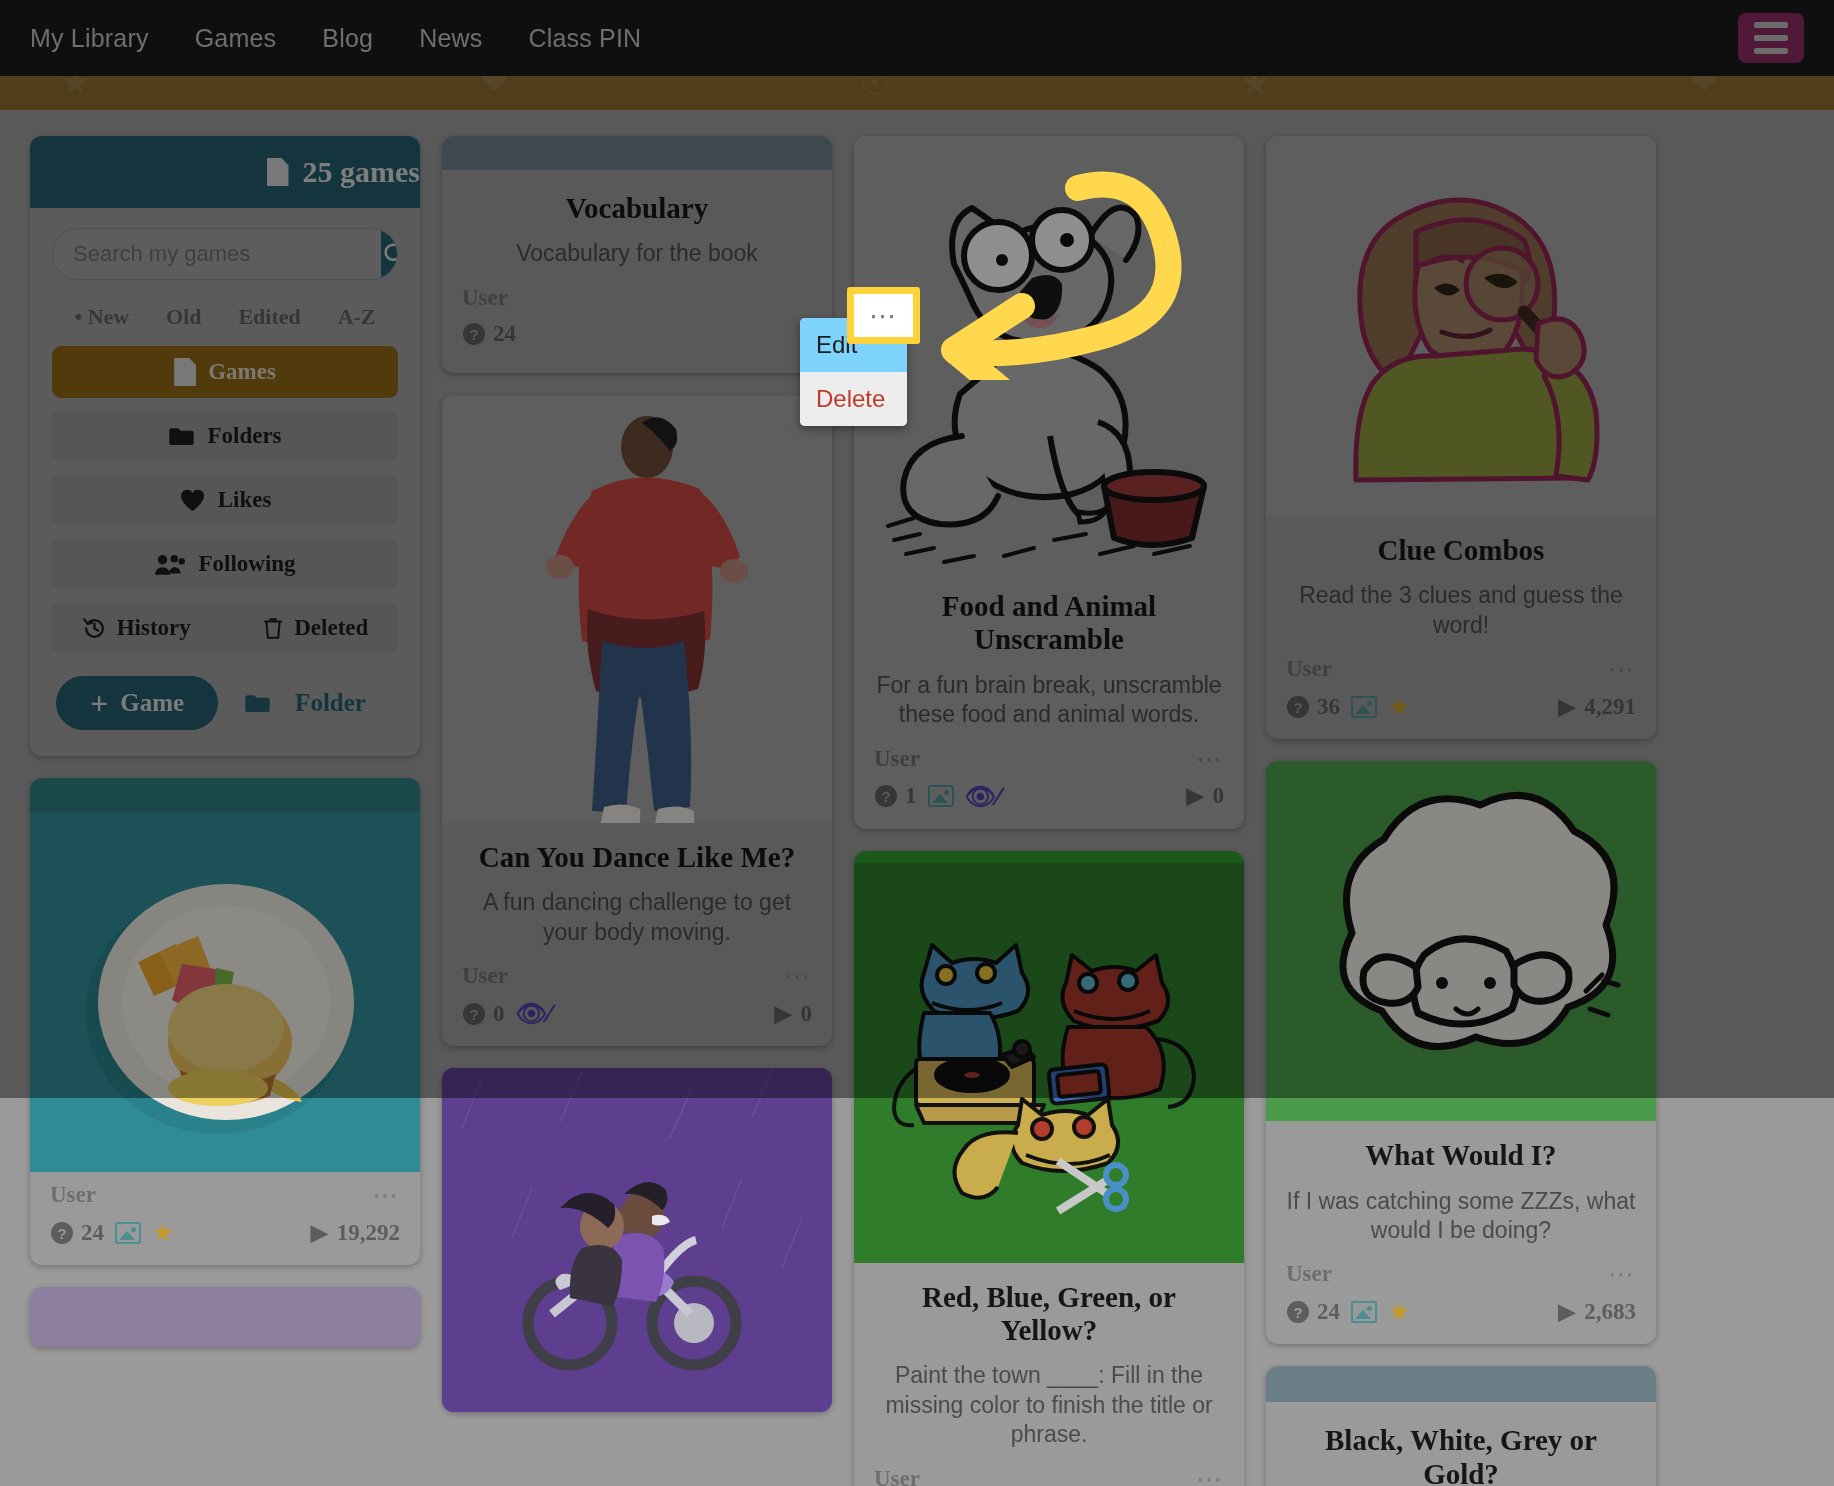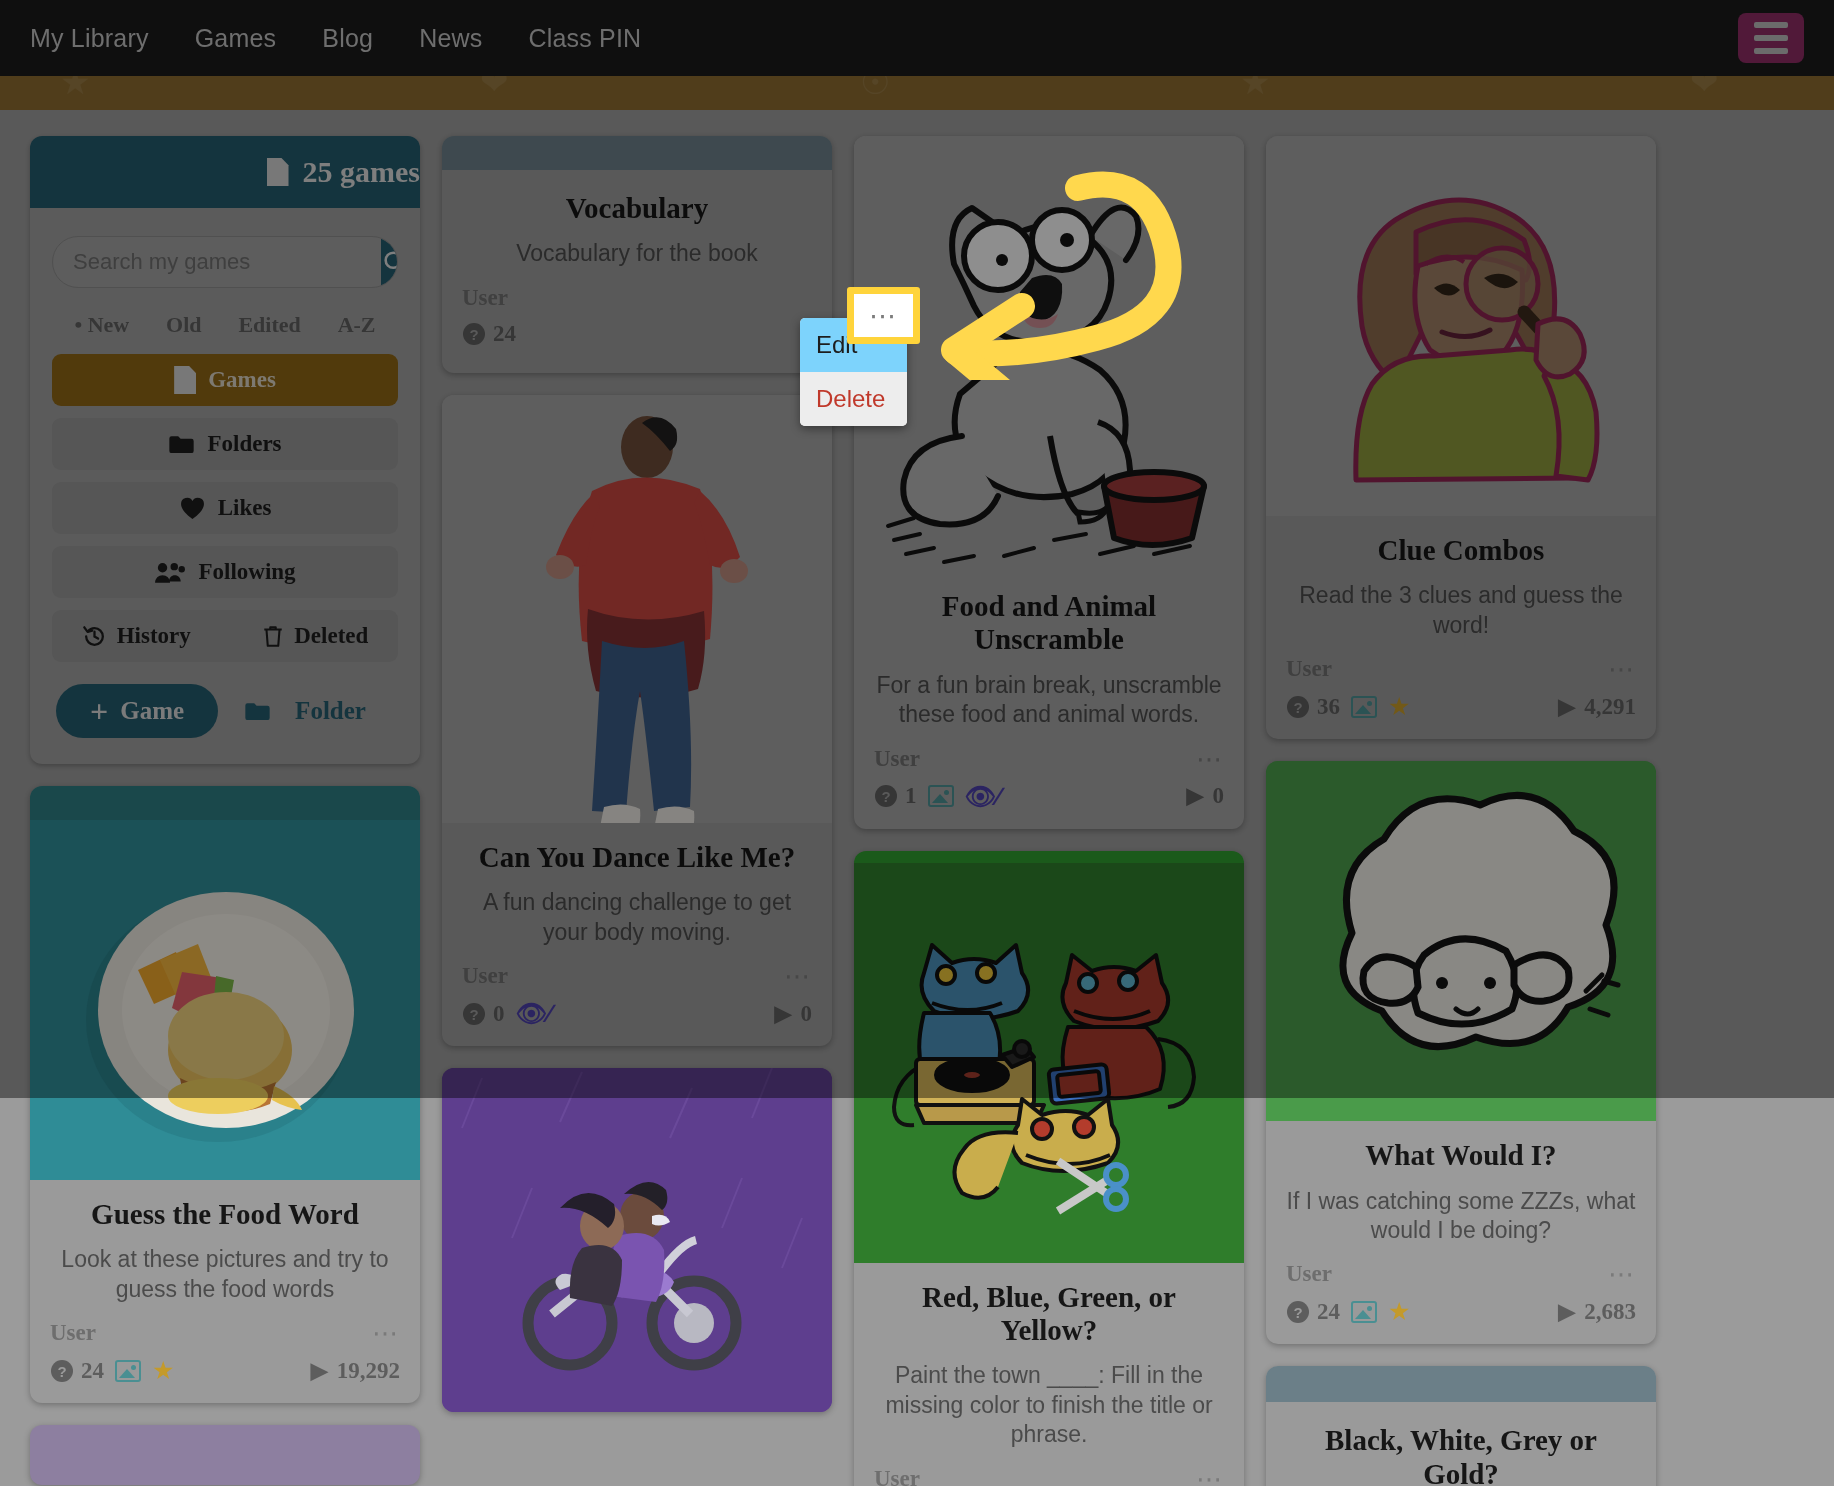--- a/index.html
+++ b/index.html
@@ -85,21 +85,21 @@
     font-family: "Liberation Serif", serif;
     font-weight: bold;
     font-size: 30px;
   }
   .doc-ico { width: 22px; height: 28px; position: relative; display: inline-block; }
   .doc-ico i {
     position: absolute; inset: 0;
     background: #cfcfcf;
     clip-path: polygon(0 0, 68% 0, 100% 26%, 100% 100%, 0 100%);
   }
-  .sidepanel-body { padding: 28px 22px 26px 22px; }
+  .sidepanel-body { padding: 20px 22px 26px 22px; }
 
   .searchrow {
     display: flex; height: 52px; margin-bottom: 14px;
     border-radius: 26px; overflow: hidden;
     border: 1px solid #8a8a8a;
     background: #a0a0a0;
   }
   .searchrow input {
     flex: 1; border: none; outline: none; background: transparent;
     padding: 0 20px; font-size: 22px; color: #4a4a4a;
@@ -382,24 +382,20 @@
             <path d="M130 140 l38-16 14 36 -36 16z" fill="#f0b43e"></path>
             <path d="M152 152 l40 6 -6 52 -44-22z" fill="#e2606a"></path>
             <path d="M186 156 l18 4 -4 22 -16-4z" fill="#7ab648"></path>
             <ellipse cx="200" cy="230" rx="62" ry="50" fill="#e8c05e"></ellipse>
             <ellipse cx="196" cy="216" rx="58" ry="44" fill="#eccf7c"></ellipse>
             <path d="M150 258 q48 26 96 4 l-6 22 q-44 18 -86 -4z" fill="#b97535"></path>
             <ellipse cx="188" cy="276" rx="50" ry="18" fill="#edce5e"></ellipse>
             <path d="M244 266 q22 10 28 24 -16 -2 -30 -10z" fill="#e7c24f"></path>
           </svg>
         </div>
-        <div class="card-text">
-          <div class="card-title">Guess the Food Word</div>
-          <div class="card-desc">Look at these pictures and try to guess the food words</div>
-        </div>
         <div class="card-meta">
           <div class="meta-top">
             <span class="meta-user">User</span>
             <span class="dots">⋯</span>
           </div>
           <div class="meta-bot">
             <span class="meta-left">
               <span class="qcount">
                 <svg width="24" height="24" viewBox="0 0 24 24">
                   <circle cx="12" cy="12" r="11" fill="#5d5d5d"></circle>

